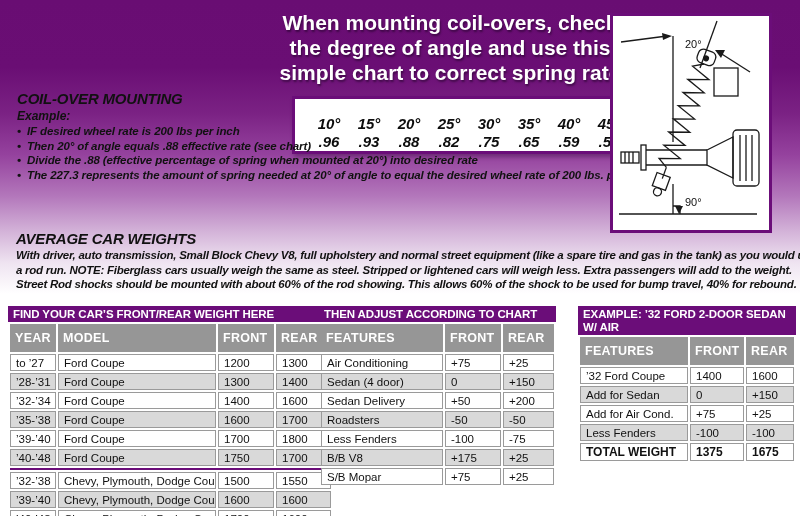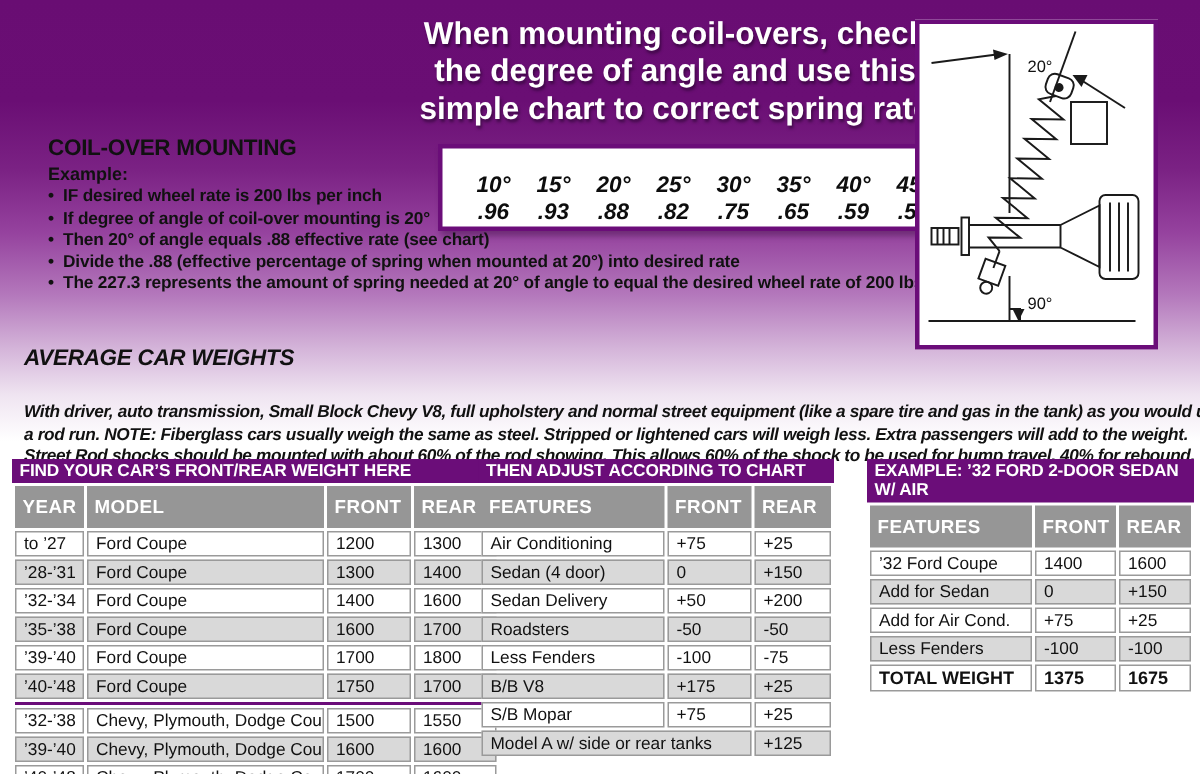--- a/index.html
+++ b/index.html
@@ -17,29 +17,29 @@
     text-shadow:1px 2px 2px rgba(20,0,25,.5);
   }
   
   .chart-box{
     position:absolute;left:292px;top:96px;width:320px;height:52px;
     background:#fff;border:3px solid #6b0d79;box-shadow:2px 3px 4px rgba(40,5,45,.35);
     display:flex;align-items:flex-end;justify-content:space-around;padding:0 14px;
   }
   .chart-col{text-align:center;font-weight:bold;font-style:italic;font-size:15px;line-height:18px;color:#0d0d0d;}
   
-  .copy{position:absolute;left:32px;top:90px;width:630px;font-weight:bold;}
+  .copy{position:absolute;left:17px;top:90px;width:630px;font-weight:bold;font-style:italic;}
   .copy .h1{font-size:15px;margin-bottom:2px;letter-spacing:-0.2px;}
   .copy .ex{font-size:12px;margin-bottom:1px;}
   .b{font-size:11.5px;line-height:14.5px;white-space:nowrap;letter-spacing:-0.1px;}
   .b .dot{display:inline-block;width:10px;}
   .formula{font-size:11.5px;line-height:14px;padding-left:38px;}
   
   .weights{position:absolute;left:16px;top:230px;width:782px;}
-  .weights .h2{font-size:15px;font-weight:bold;font-style:italic;margin-bottom:21px;letter-spacing:-0.2px;}
+  .weights .h2{font-size:15px;font-weight:bold;font-style:italic;margin-bottom:1px;letter-spacing:-0.2px;}
   .wline{font-size:11.5px;font-weight:bold;font-style:italic;line-height:14.5px;white-space:nowrap;letter-spacing:-0.25px;}
   
   .diagram-box{position:absolute;left:610px;top:13px;width:156px;height:214px;background:#fff;border:3px solid #6b0d79;}
   .diagram-box svg{display:block;}
   .dtext{font-size:11px;fill:#111;font-family:"Liberation Sans",sans-serif;}
   
   .wtable{position:absolute;top:306px;}
   #t-find{left:8px;width:325px;}
   #t-adjust{left:319px;width:237px;}
   #t-example{left:578px;width:218px;}
@@ -99,21 +99,20 @@
     <div class="chart-col">
       <div>45°</div>
       <div>.50</div>
     </div>
   </div>
 
   <div class="copy">
     <div class="h1">COIL-OVER MOUNTING</div>
     <div class="ex">Example:</div>
     <div class="b"><span class="dot">•</span><span>IF desired wheel rate is 200 lbs per inch</span></div>
-    <div class="b"><span class="dot">•</span><span>If degree of angle of coil-over mounting is 20°</span></div>
     <div class="b"><span class="dot">•</span><span>Then 20° of angle equals .88 effective rate (see chart)</span></div>
     <div class="b"><span class="dot">•</span><span>Divide the .88 (effective percentage of spring when mounted at 20°) into desired rate</span></div>
     <div class="b"><span class="dot">•</span><span>The 227.3 represents the amount of spring needed at 20° of angle to equal the desired wheel rate of 200 lbs. per inch.</span></div>
   </div>
 
   <div class="diagram-box">
     <svg width="150" height="208" viewBox="0 0 150 208">
       <g stroke="#1a1a1a" stroke-width="1.3" fill="none">
 
         <line x1="60" y1="20" x2="60" y2="126"></line>
@@ -291,24 +290,20 @@
         <tr class="alt">
           <td>B/B V8</td>
           <td>+175</td>
           <td>+25</td>
         </tr>
         <tr>
           <td>S/B Mopar</td>
           <td>+75</td>
           <td>+25</td>
         </tr>
-        <tr class="alt">
-          <td colspan="2">Model A w/ side or rear tanks</td>
-          <td>+125</td>
-        </tr>
       </tbody>
     </table>
   </div>
 
   <div class="wtable" id="t-example">
     <div class="ttitle">
       <div>EXAMPLE: ’32 FORD 2-DOOR SEDAN W/ AIR</div>
     </div>
     <table>
       <colgroup>

